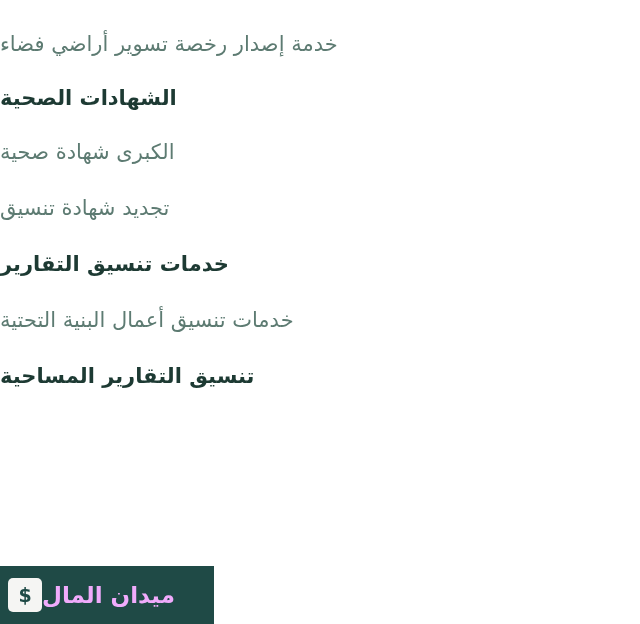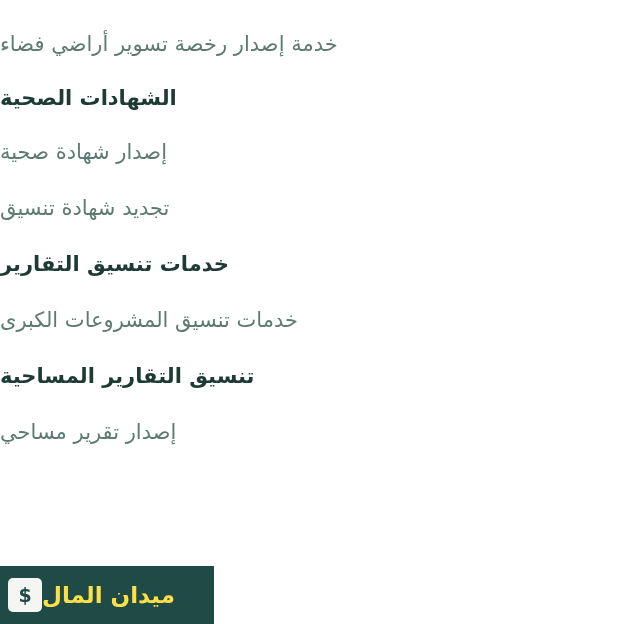--- a/index.html
+++ b/index.html
@@ -52,21 +52,21 @@
     height: 58px;
     background: #1f4a46;
     display: flex;
     align-items: center;
     justify-content: flex-end;
     padding: 0 10px 0 0;
     box-sizing: border-box;
     direction: rtl;
   }
   .watermark-text {
-    color: #fde047;
+    color: #f0abfc;
     font-size: 23px;
     font-weight: bold;
     letter-spacing: 0px;
     margin-right: 6px;
   }
   .watermark-badge {
     width: 34px;
     height: 34px;
     border-radius: 5px;
     background: #f5f5f3;
@@ -79,24 +79,23 @@
     margin-left: 8px;
     flex: none;
   }
 </style>
 </head>
 <body>
 
 <div class="menu-list">
   <div class="menu-item link">خدمة إصدار رخصة تسوير أراضي فضاء</div>
   <div class="menu-item heading first">الشهادات الصحية</div>
-  <div class="menu-item link">إصدار شهادة صحية</div>
+  <div class="menu-item link">الكبرى شهادة صحية</div>
   <div class="menu-item link">تجديد شهادة تنسيق</div>
   <div class="menu-item heading">خدمات تنسيق التقارير</div>
-  <div class="menu-item link">خدمات تنسيق المشروعات الكبرى</div>
+  <div class="menu-item link">خدمات تنسيق أعمال البنية التحتية</div>
   <div class="menu-item heading">تنسيق التقارير المساحية</div>
-  <div class="menu-item link">إصدار تقرير مساحي</div>
 </div>
 
 <div class="watermark">
   <span class="watermark-text">ميدان المال</span>
   <span class="watermark-badge">$</span>
 </div>
 
 </body></html>

